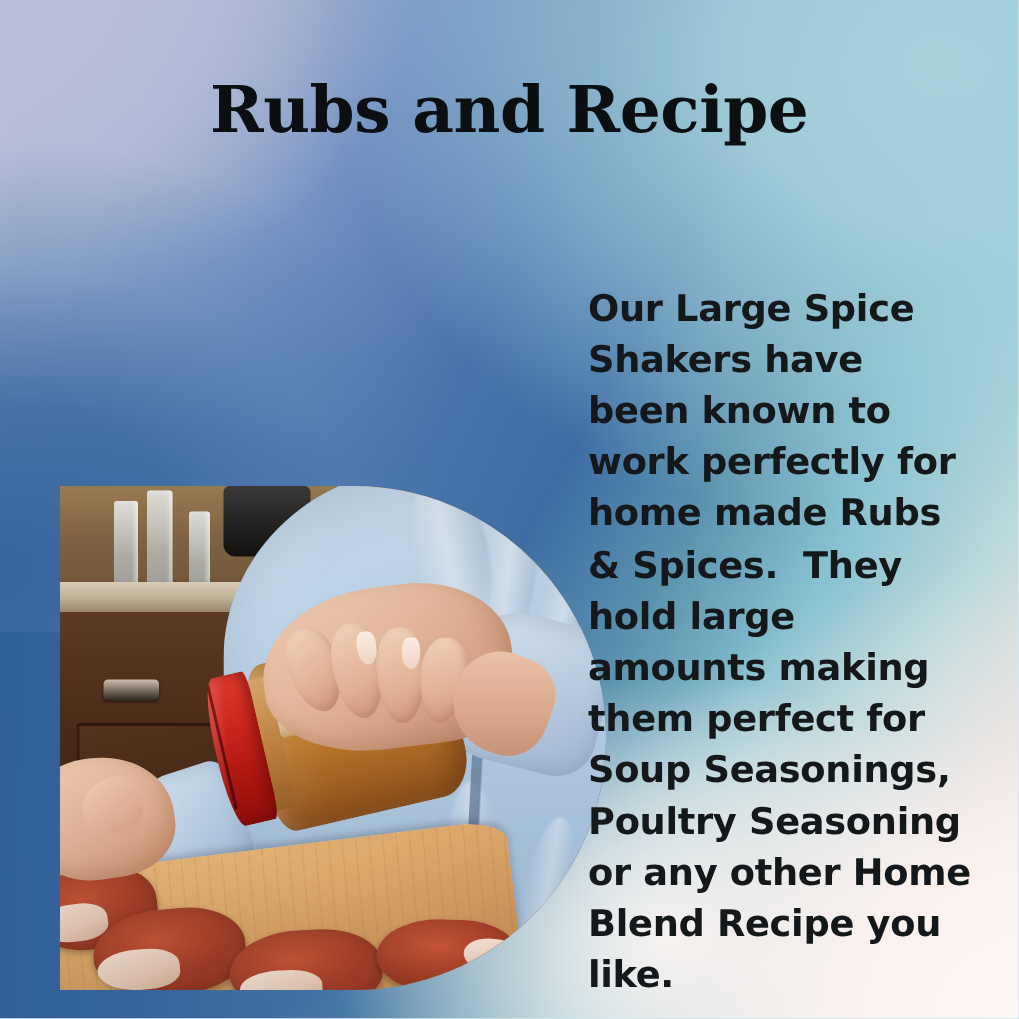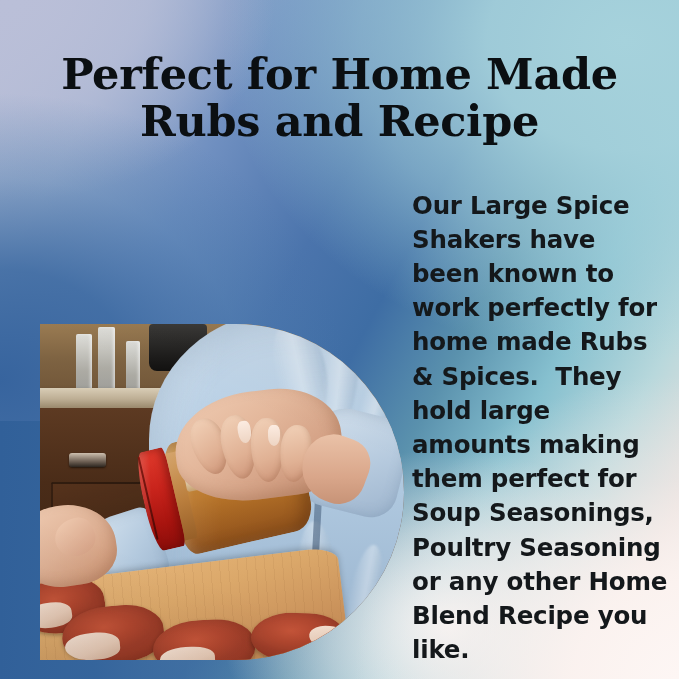--- a/index.html
+++ b/index.html
@@ -109,21 +109,20 @@
     top: 164px;
     width: 258px;
     font-family: "DejaVu Sans", "Liberation Sans", sans-serif;
     font-weight: 700;
     font-size: 24.5px;
     line-height: 34.2px;
     letter-spacing: -0.2px;
     color: #14181b;
     z-index: 6;
     white-space: pre-wrap;
-    margin-left: 20px;
   }
 
   
   .photo {
     position: absolute;
     left: 0;
     top: 308px;
     width: 364px;
     height: 336px;
     overflow: hidden;
@@ -461,21 +460,20 @@
 
   <div class="bg-layer bg-base"></div>
   <div class="bg-layer bg-teal"></div>
   <div class="bg-layer bg-lav"></div>
   <div class="bg-layer bg-blue"></div>
   <div class="bg-layer bg-blue-bottom"></div>
   <div class="bg-layer bg-cream2"></div>
   <div class="bg-layer bg-cream"></div>
 
   <h1 class="heading">
-    <span class="hl">Perfect for Home Made</span>
     <span class="hl">Rubs and Recipe</span>
   </h1>
 
   <p class="body-copy">Our Large Spice Shakers have been known to work perfectly for home made Rubs &amp; Spices.  They hold large amounts making them perfect for Soup Seasonings, Poultry Seasoning or any other Home Blend Recipe you like.</p>
 
   <figure class="photo">
     <div class="photo-inner">
 
       <div class="kitchen-wall"></div>
       <div class="dark-right"></div>

